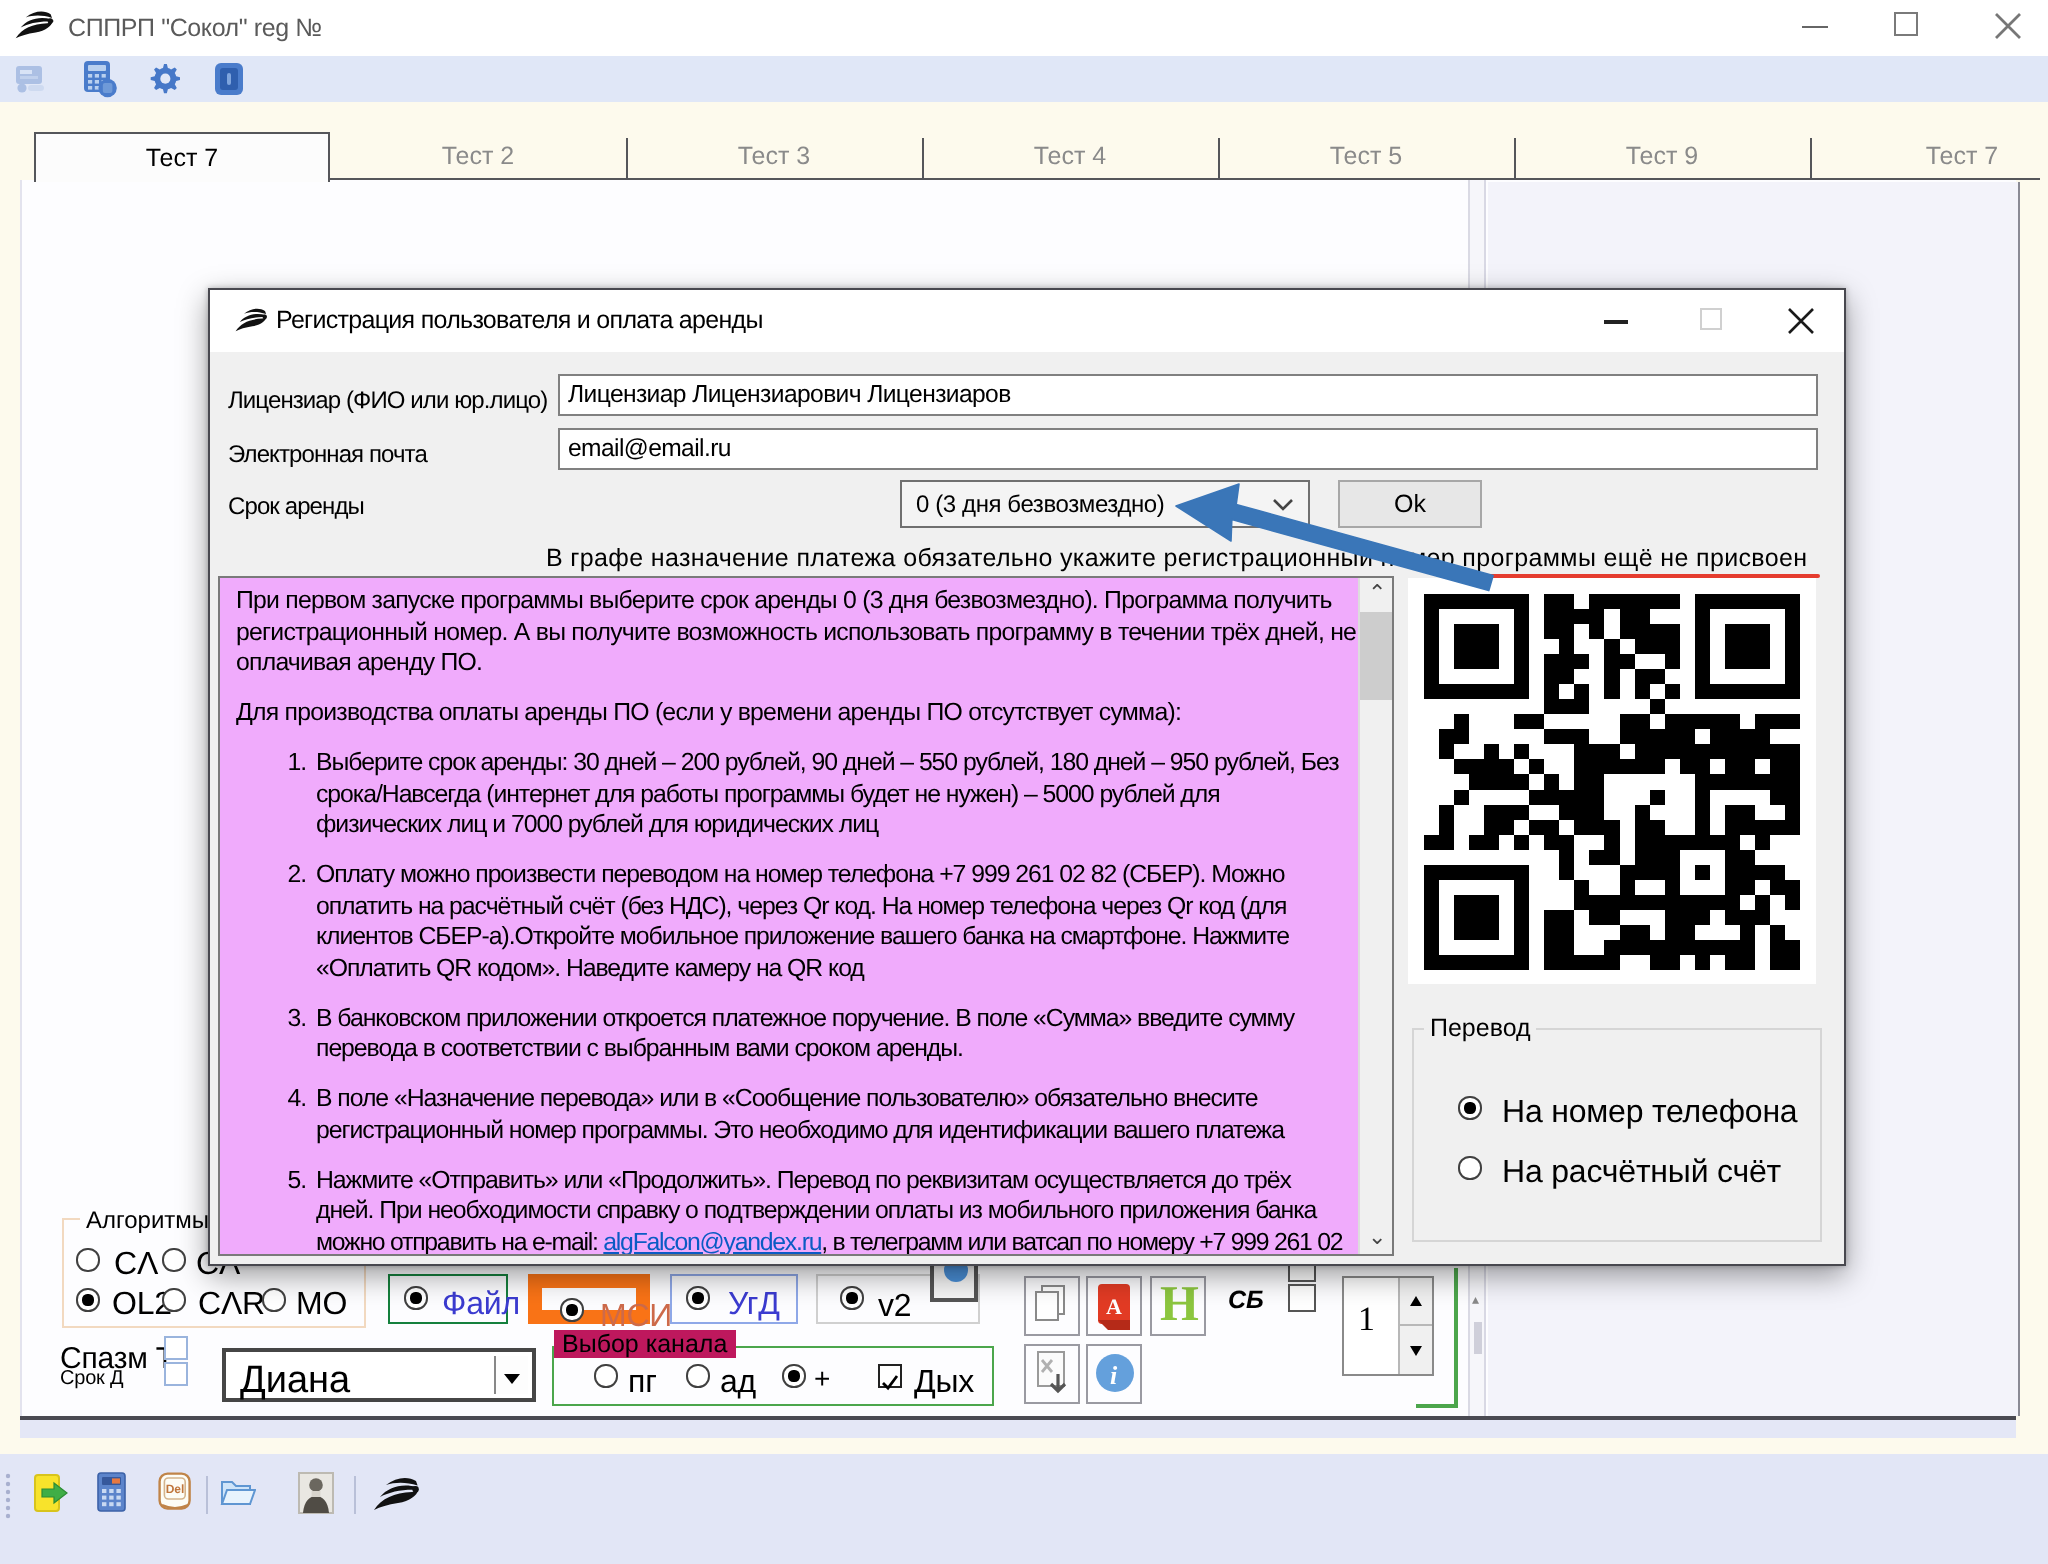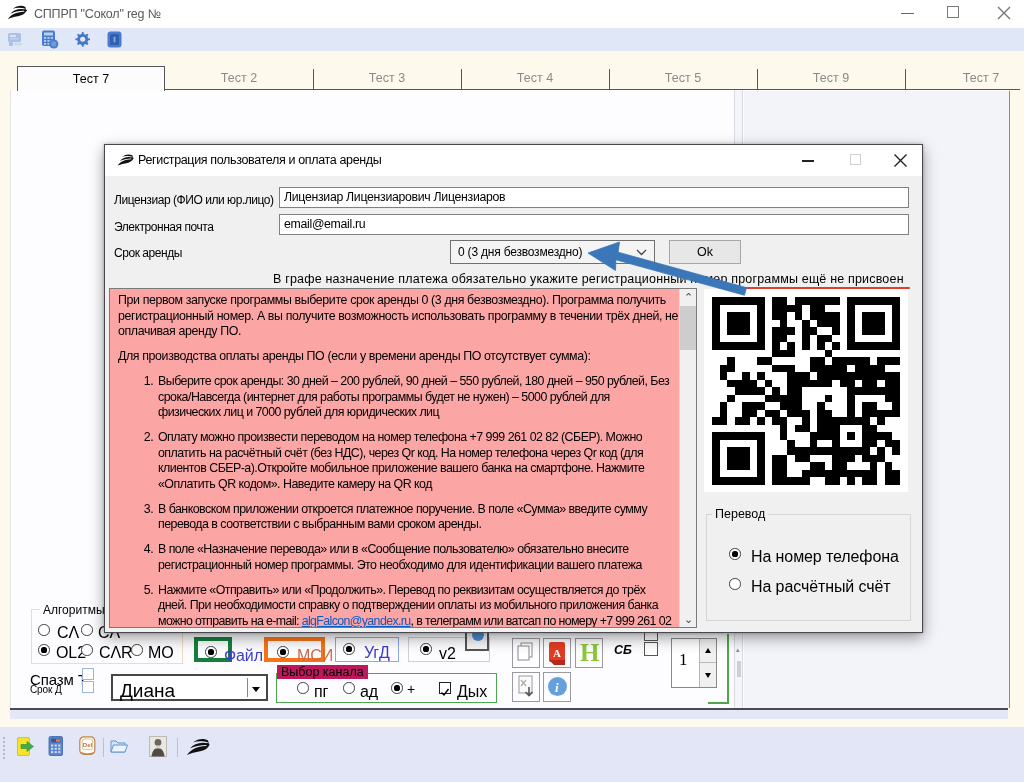--- a/index.html
+++ b/index.html
@@ -27,21 +27,21 @@
 
 #dlg{left:104px;top:144px;width:819px;height:489px;background:#f0f0f0;border:1px solid #48484f;box-shadow:0 5px 14px rgba(0,0,0,.38),0 0 3px rgba(0,0,0,.25);z-index:10}
 #dlgtitle{left:0;top:0;width:100%;height:31px;background:#fff}
 #dlgtitletext{left:33px;top:8px;font-size:12.5px;letter-spacing:-.35px;color:#000}
 #dlg .lbl{position:absolute;font-size:12px;letter-spacing:-.45px;color:#000}
 .inp{position:absolute;left:174px;width:630px;height:21px;background:#fff;border:1px solid #808080;font-size:12.3px;letter-spacing:-.3px;padding:2px 4px;color:#000}
 #combo{left:345px;top:95px;width:205px;height:24px;background:#f4f4f4;border:1px solid #707070;font-size:12px;letter-spacing:-.2px;padding:4px 7px}
 #okbtn{left:564px;top:95px;width:72px;height:24px;background:#e7e7e7;border:1px solid #a7a7a7;font-size:12.5px;text-align:center;line-height:22px}
 #rednote{left:168px;top:127px;font-size:12.5px;letter-spacing:.18px;white-space:nowrap}
 #redline{left:633px;top:142px;width:172px;height:2px;background:#e53c2e;border-radius:2px}
-#txtarea{left:4px;top:143px;width:588px;height:340px;background:#fca5a5;border:1px solid #7a7a7a;overflow:hidden;font-size:12.4px;letter-spacing:-.38px;line-height:15.5px;color:#000}
+#txtarea{left:4px;top:143px;width:588px;height:340px;background:#f0abfc;border:1px solid #7a7a7a;overflow:hidden;font-size:12.4px;letter-spacing:-.38px;line-height:15.5px;color:#000}
 #txtinner{position:absolute;left:8px;top:4px;width:560px;white-space:nowrap}
 #txtinner p{margin:0 0 9.5px 0}
 #txtinner ol{margin:0 0 9.5px 38px;padding:0;letter-spacing:-.52px}
 #txtinner li{margin:0 0 9.5px 0;padding-left:2px}
 #txtinner li:last-child,#txtinner p:last-child{margin-bottom:0}
 #tascroll{position:absolute;right:0;top:0;width:17px;height:339px;background:#f0f0f0;border-left:1px solid #dcdcdc}
 #qrbox{left:599px;top:144px;width:204px;height:203px;background:#fff}
 #perevod{left:601px;top:362px;width:205px;height:114px;border:1px solid #d5d5d5}
 #perevod legend{font-size:12.5px;padding:0 3px;margin-left:5px}
 .radio{position:absolute;width:11.5px;height:11.5px;border:1.2px solid #404040;border-radius:50%;background:#fff}
@@ -138,25 +138,25 @@
         <div class="rlbl" style="left:25px;top:14px">СΛ</div>
    <div class="radio" style="left:49px;top:14px"></div>
         <div class="rlbl" style="left:66px;top:14px">СΛ</div>
    <div class="radio sel" style="left:6px;top:34px"></div>
         <div class="rlbl" style="left:24px;top:34px">OL2</div>
    <div class="radio" style="left:49px;top:34px"></div>
         <div class="rlbl" style="left:67px;top:34px">СΛR</div>
    <div class="radio" style="left:99px;top:34px"></div>
         <div class="rlbl" style="left:116px;top:34px">МО</div>
   </div>
-  <div class="abs" style="left:183px;top:547px;width:38px;height:25px;border:4px solid #15803d">
+  <div class="abs" style="left:183px;top:547px;width:60px;height:25px;border:1px solid #15803d">
    <div class="radio sel" style="left:7px;top:5px"></div>
         <div class="rlbl" style="left:26px;top:6px;color:#3b3bd0">Файл</div>
   </div>
-  <div class="abs" style="left:253px;top:547px;width:61px;height:25px;border:4px solid #f97316">
+  <div class="abs" style="left:253px;top:547px;width:61px;height:25px;border:7px solid #f97316">
    <div class="radio sel" style="left:9px;top:5px"></div>
         <div class="rlbl" style="left:29px;top:6px;color:#cd6a4a">МСИ</div>
   </div>
   <div class="abs" style="left:324px;top:547px;width:64px;height:25px;border:1px solid #8fa8e8">
    <div class="radio sel" style="left:7px;top:5px"></div>
         <div class="rlbl" style="left:28px;top:6px;color:#3b3bd0">УгД</div>
   </div>
   <div class="abs" style="left:397px;top:547px;width:82px;height:25px;border:1px solid #d0d0d0">
    <div class="radio sel" style="left:11px;top:5px"></div>
         <div class="rlbl" style="left:30px;top:7px">v2</div>

